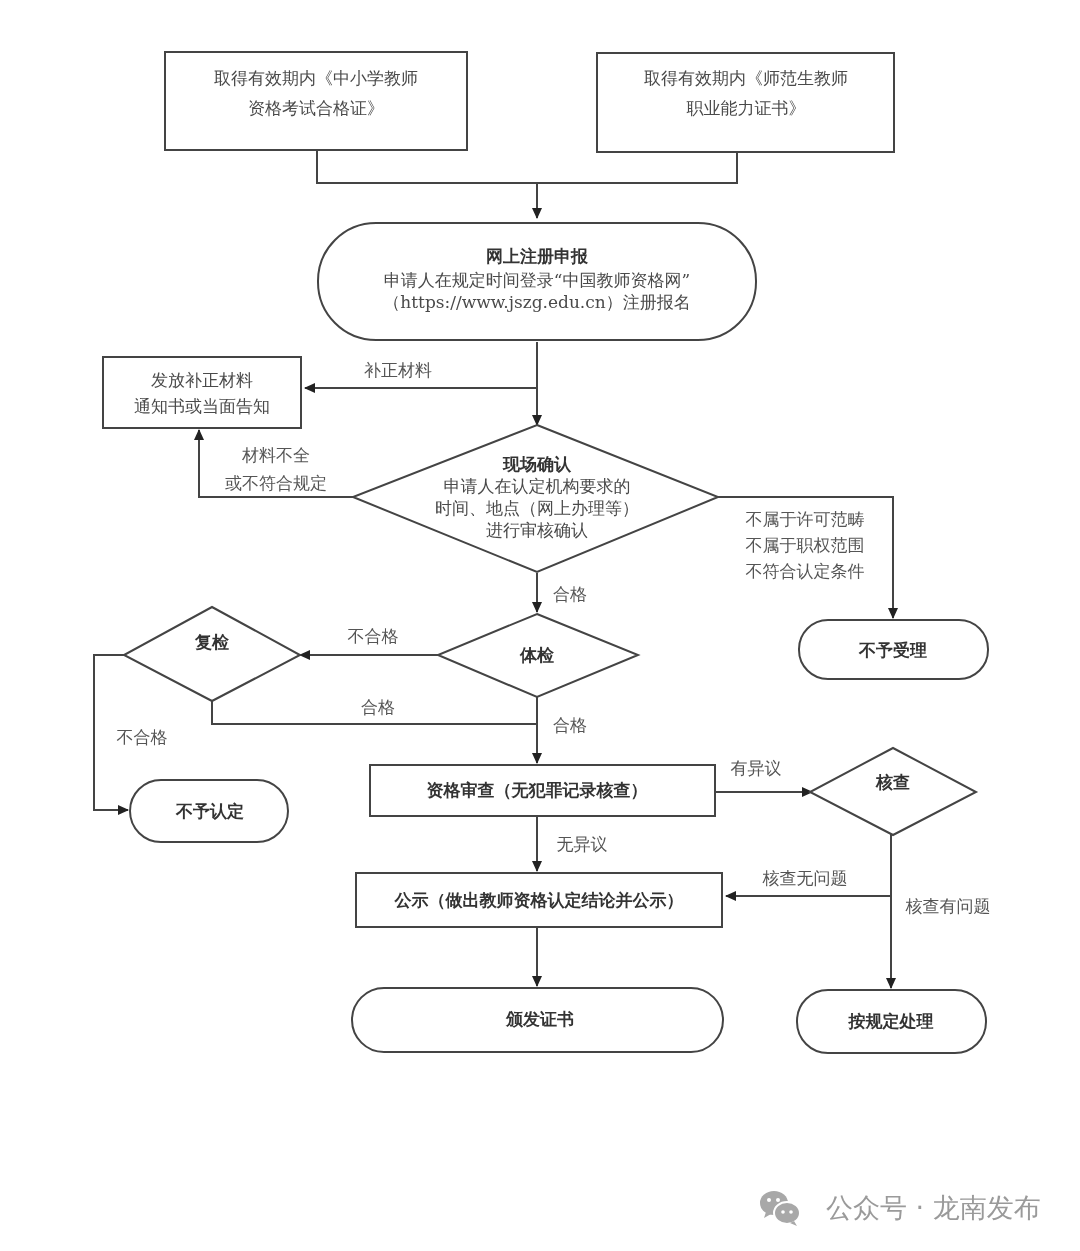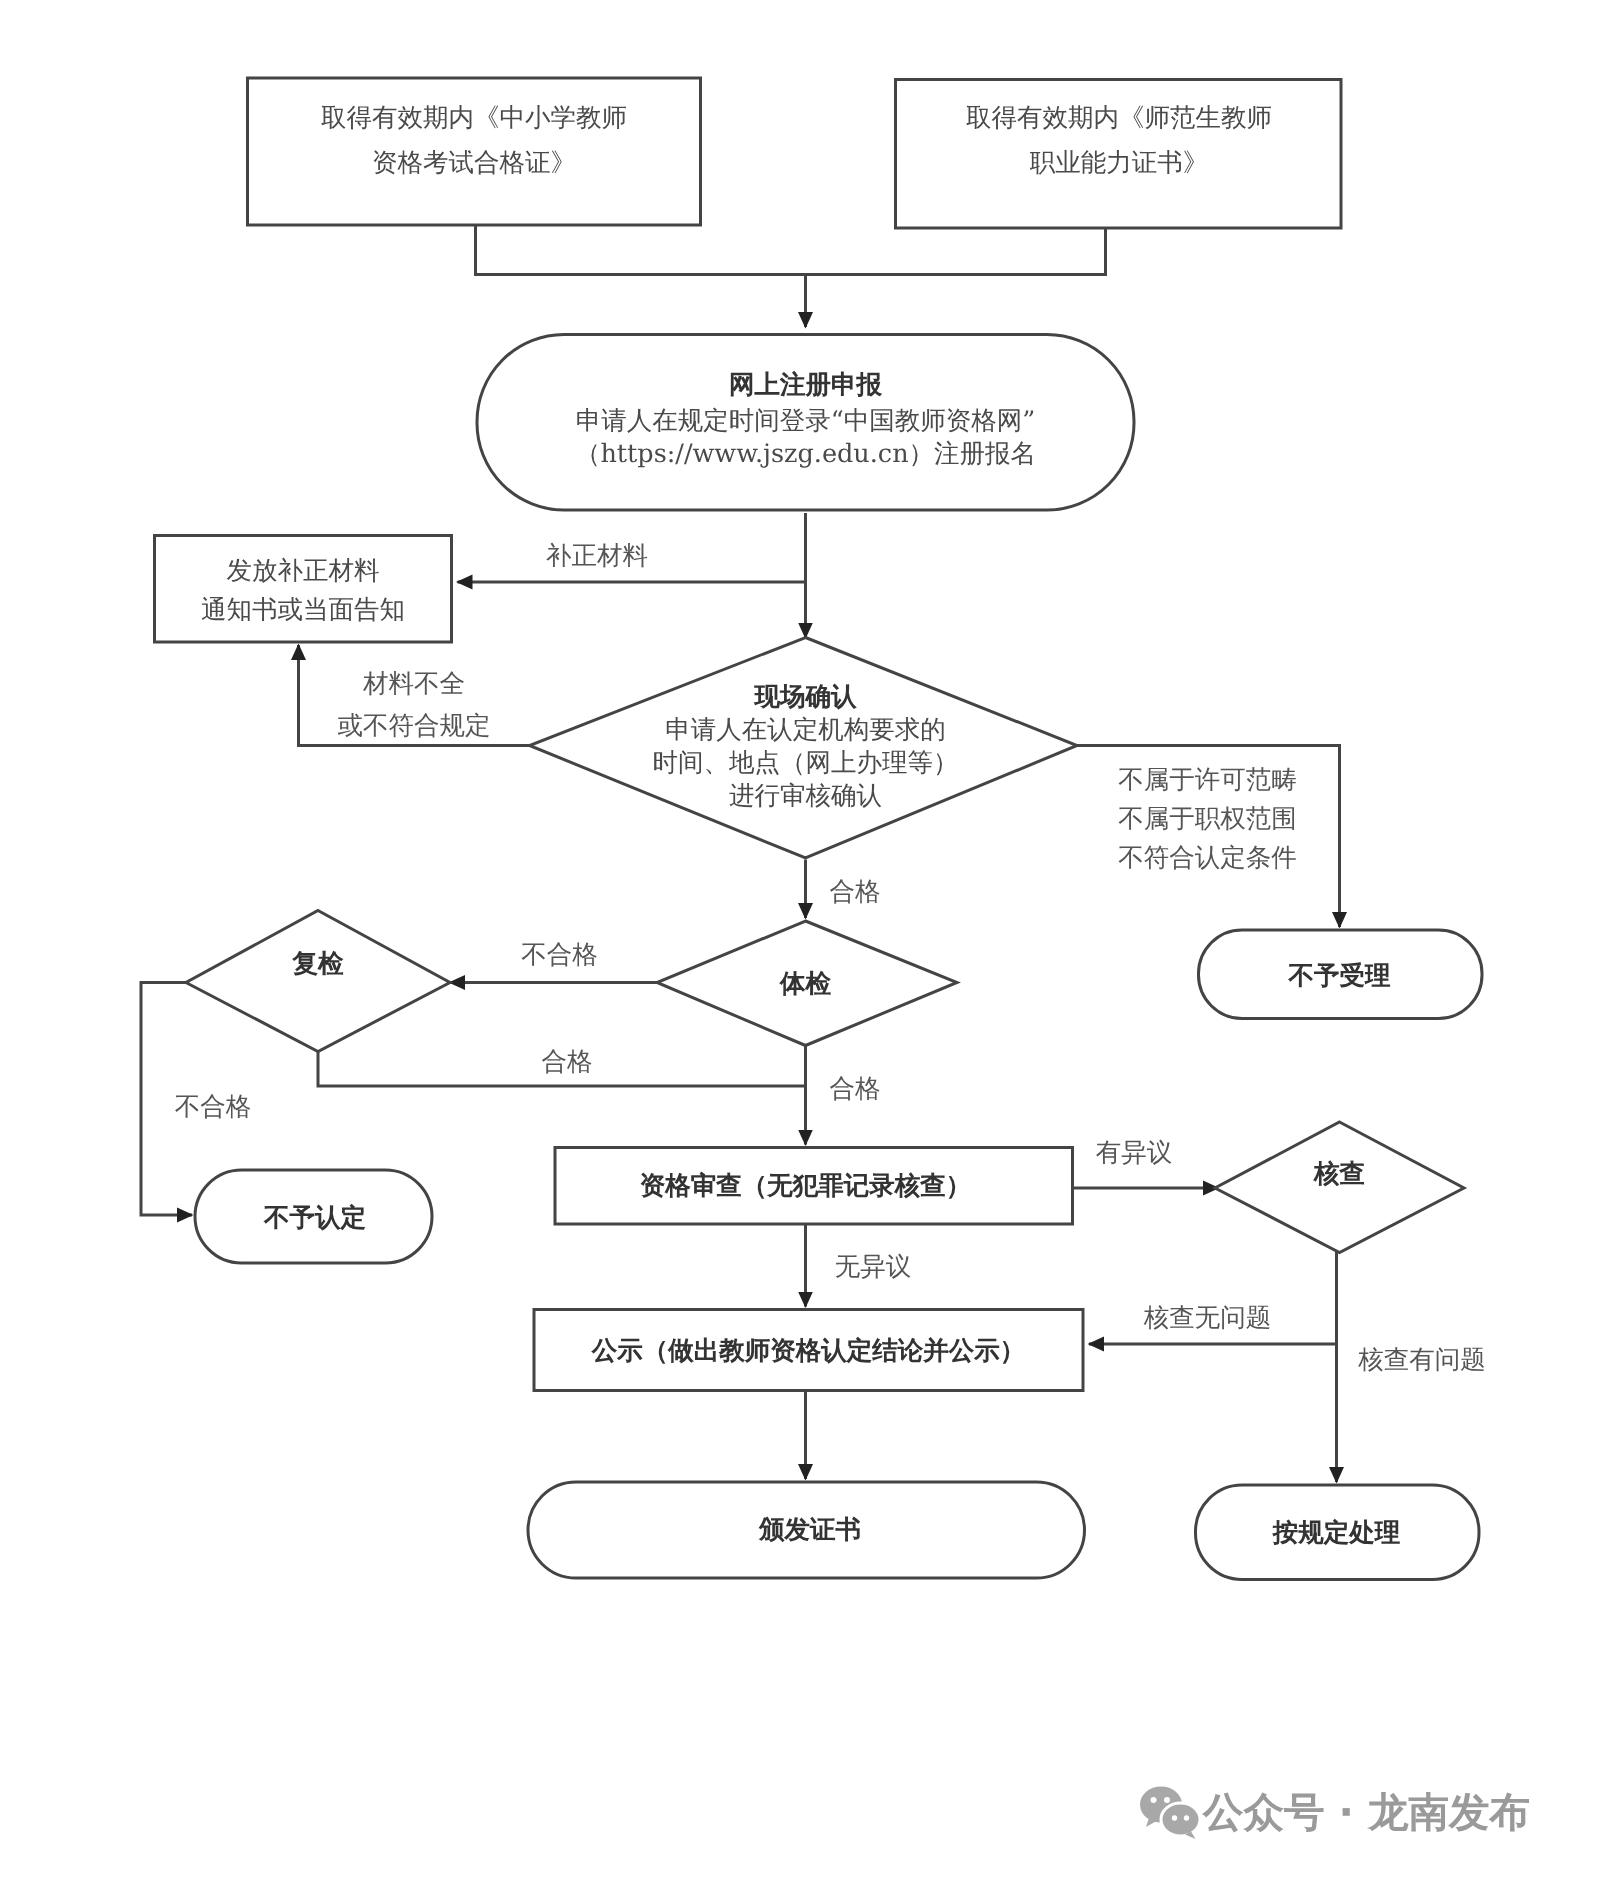--- a/index.html
+++ b/index.html
@@ -3,21 +3,21 @@
 <meta charset="utf-8">
 <style>
   html, body { margin: 0; padding: 0; background: #ffffff; }
   body { width: 1080px; height: 1251px; position: relative; overflow: hidden; font-family: "DejaVu Serif", "Liberation Serif", serif; }
   #canvas { position: absolute; left: 0; top: 0; width: 1080px; height: 1251px; }
   svg text { font-family: "DejaVu Serif", "Liberation Serif", serif; fill: #4a4a4a; font-size: 17px; }
   svg text.bold { font-weight: bold; fill: #333; }
   svg text.lbl { fill: #555; font-size: 17px; }
   .shape { fill: #fff; stroke: #444; stroke-width: 2; }
   .line { fill: none; stroke: #444; stroke-width: 2; }
-  #watermark { position: absolute; left: 758px; top: 1188px; display: flex; align-items: center; gap: 0; color: #9a9a9a; font-family: "DejaVu Sans", sans-serif; font-size: 27px; font-weight: bold; }
+  #watermark { position: absolute; left: 758px; top: 1188px; display: flex; align-items: center; gap: 24px; color: #9a9a9a; font-family: "DejaVu Sans", sans-serif; font-size: 27px; }
   #watermark .wx { width: 44px; height: 40px; position: relative; }
 </style>
 </head>
 <body>
 
 <svg id="canvas" viewBox="0 0 1080 1251" xmlns="http://www.w3.org/2000/svg">
   <defs>
     <marker id="arr" markerWidth="12" markerHeight="12" refX="10" refY="6" orient="auto" markerUnits="userSpaceOnUse">
       <path d="M0,1 L11,6 L0,11 Z" fill="#222"></path>
     </marker>

